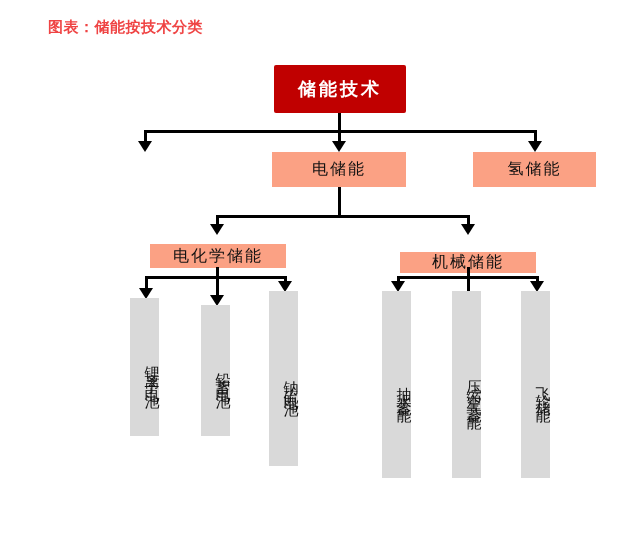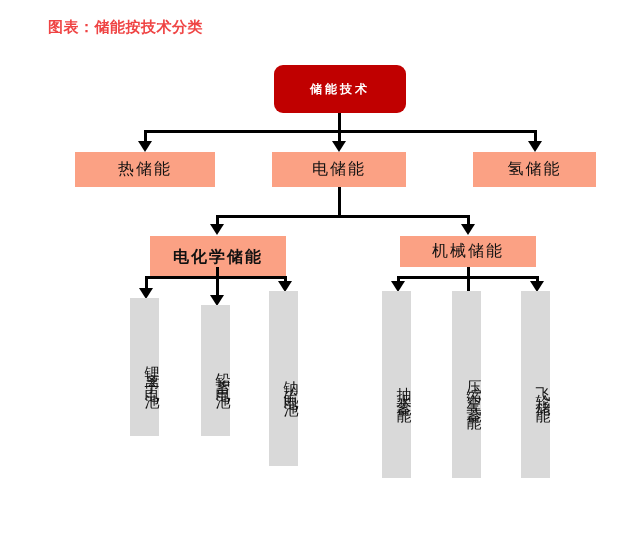--- a/index.html
+++ b/index.html
@@ -47,22 +47,22 @@
     position: absolute;
     box-sizing: border-box;
     display: flex;
     align-items: center;
     justify-content: center;
     text-align: center;
   }
   .node-root {
     background: #C00000;
     color: #ffffff;
-    border-radius: 9px;
-    font-size: 12px;
+    border-radius: 2px;
+    font-size: 18px;
     font-weight: bold;
     letter-spacing: 3px;
     font-family: Liberation Serif, serif;
   }
   .node-level2,
   .node-level3 {
     background: #FBA184;
     color: #111111;
     font-size: 16px;
     letter-spacing: 2px;
@@ -113,36 +113,35 @@
 
   <div class="vline" style="left:338px; top:113px; width:3px; height:20px;"></div>
   <div class="hline" style="left:144px; top:130px; width:393px; height:3px;"></div>
   <div class="vline" style="left:144px; top:130px; width:3px; height:12px;"></div>
   <div class="vline" style="left:338px; top:130px; width:3px; height:12px;"></div>
   <div class="vline" style="left:534px; top:130px; width:3px; height:12px;"></div>
   <div class="arrow-down" style="left:138px; top:141px;"></div>
   <div class="arrow-down" style="left:332px; top:141px;"></div>
   <div class="arrow-down" style="left:528px; top:141px;"></div>
 
-  <div class="node node-level2" style="left:75px; top:152px; width:140px; height:35px;">热储能</div>
 
   <div class="node node-level2" style="left:272px; top:152px; width:134px; height:35px;">电储能</div>
 
   <div class="node node-level2" style="left:473px; top:152px; width:123px; height:35px;">氢储能</div>
 
   <div class="vline" style="left:338px; top:187px; width:3px; height:30px;"></div>
   <div class="hline" style="left:216px; top:215px; width:254px; height:3px;"></div>
   <div class="vline" style="left:216px; top:215px; width:3px; height:10px;"></div>
   <div class="vline" style="left:467px; top:215px; width:3px; height:10px;"></div>
   <div class="arrow-down" style="left:210px; top:224px;"></div>
   <div class="arrow-down" style="left:461px; top:224px;"></div>
 
-  <div class="node node-level3" style="left:150px; top:236px; width:136px; height:42px;font-weight:bold;">电化学储能</div>
+  <div class="node node-level3" style="left:150px; top:244px; width:136px; height:24px;">电化学储能</div>
 
-  <div class="node node-level3" style="left:400px; top:236px; width:136px; height:31px;">机械储能</div>
+  <div class="node node-level3" style="left:400px; top:252px; width:136px; height:21px;">机械储能</div>
 
   <div class="vline" style="left:216px; top:267px; width:3px; height:12px;"></div>
   <div class="hline" style="left:145px; top:276px; width:142px; height:3px;"></div>
   <div class="vline" style="left:145px; top:276px; width:3px; height:13px;"></div>
   <div class="vline" style="left:216px; top:276px; width:3px; height:20px;"></div>
   <div class="vline" style="left:284px; top:276px; width:3px; height:6px;"></div>
   <div class="arrow-down" style="left:139px; top:288px;"></div>
   <div class="arrow-down" style="left:210px; top:295px;"></div>
   <div class="arrow-down" style="left:278px; top:281px;"></div>
 

